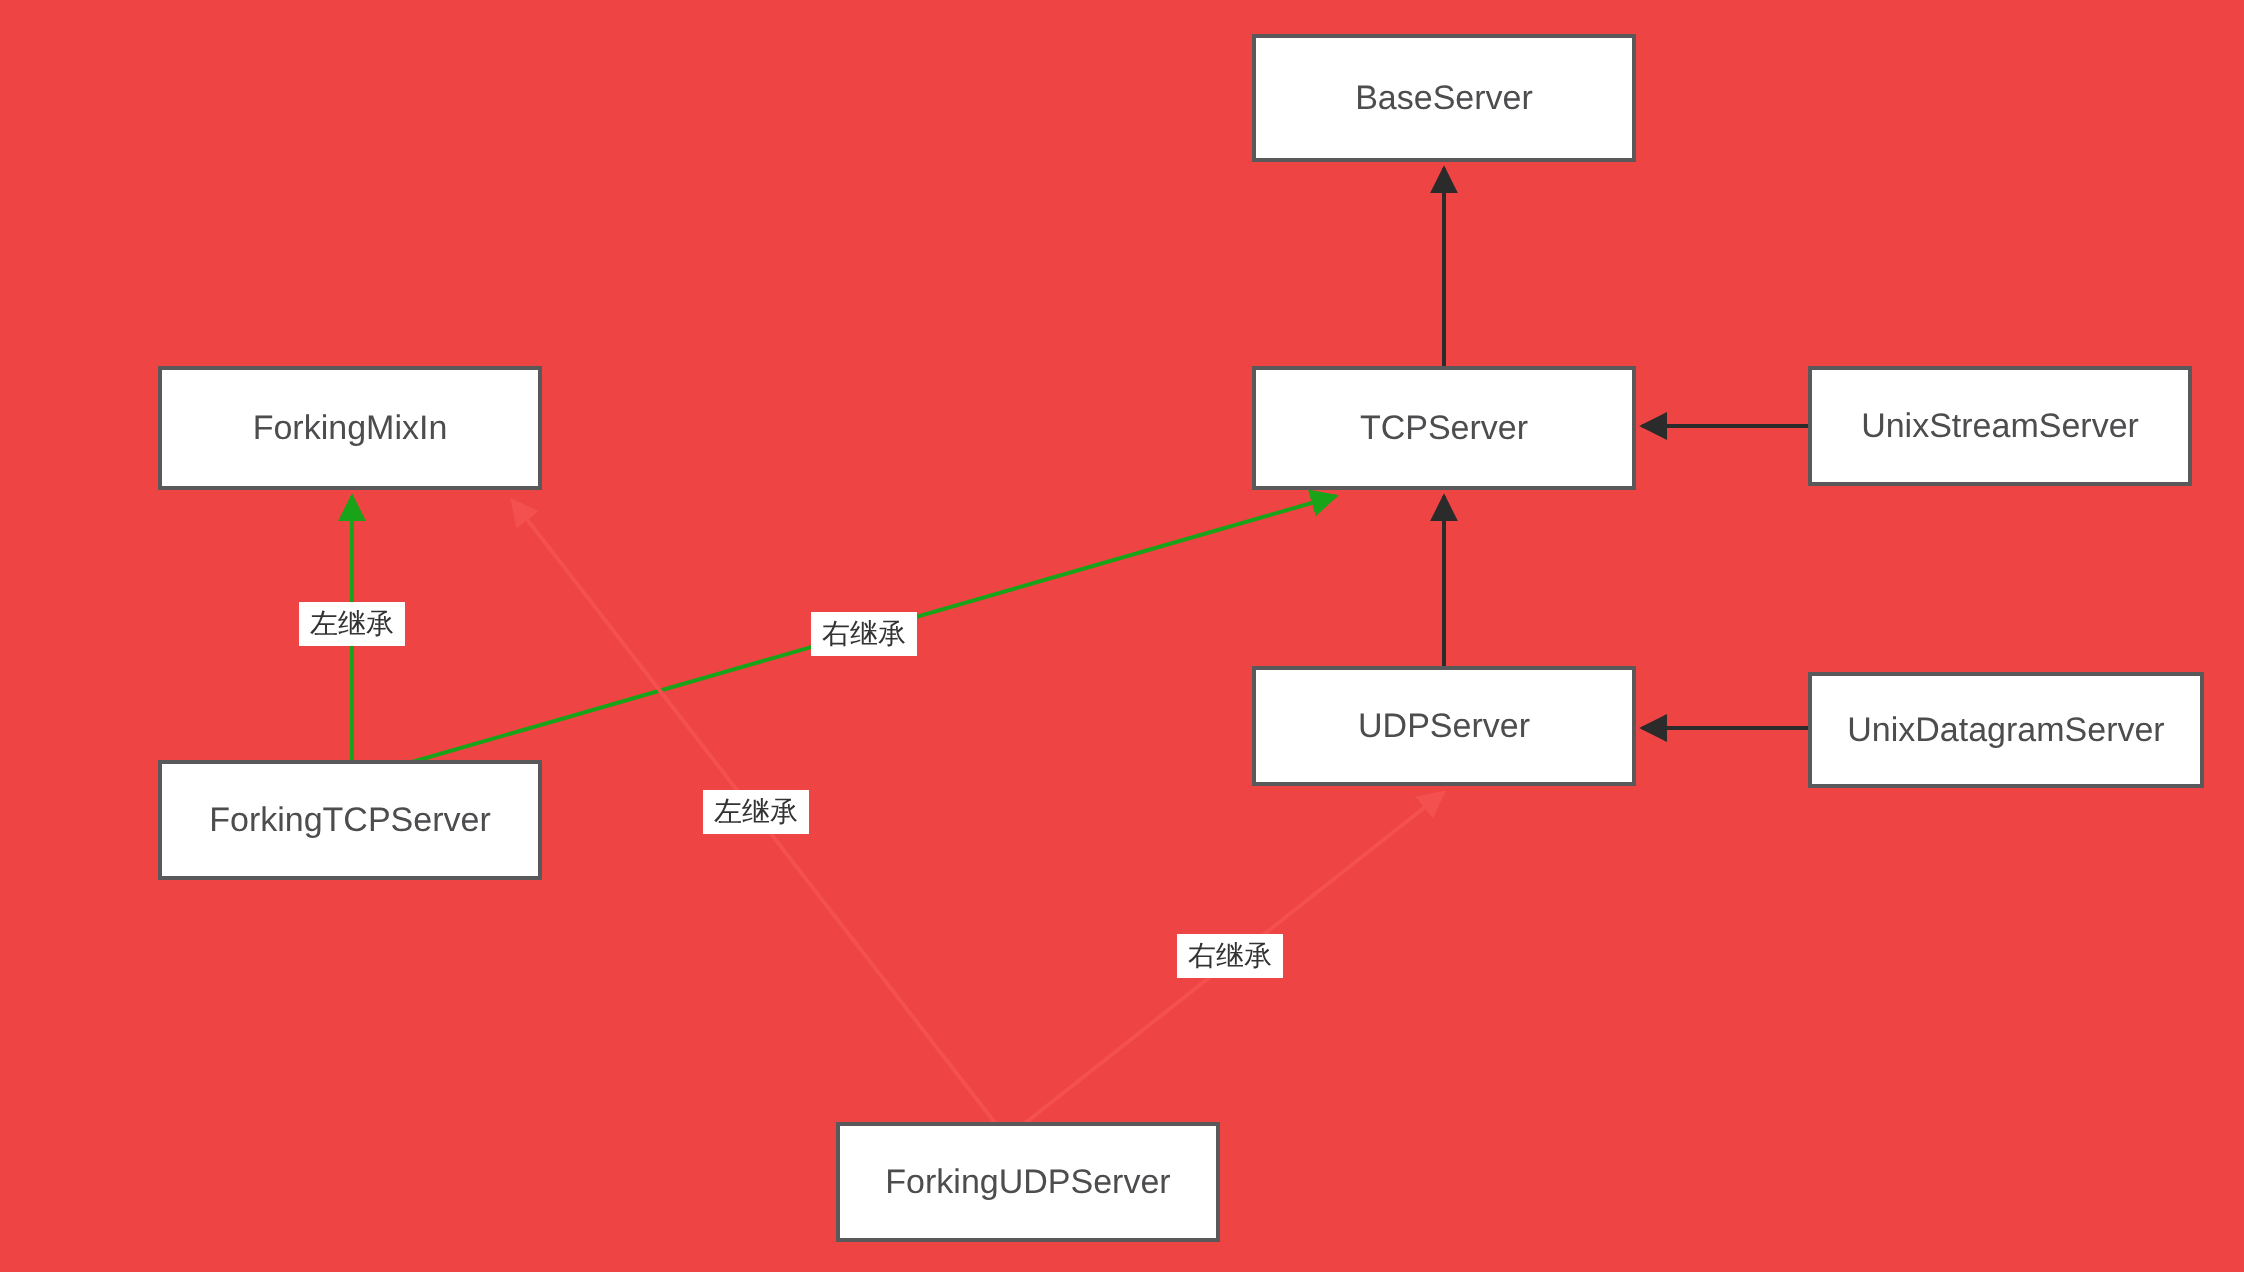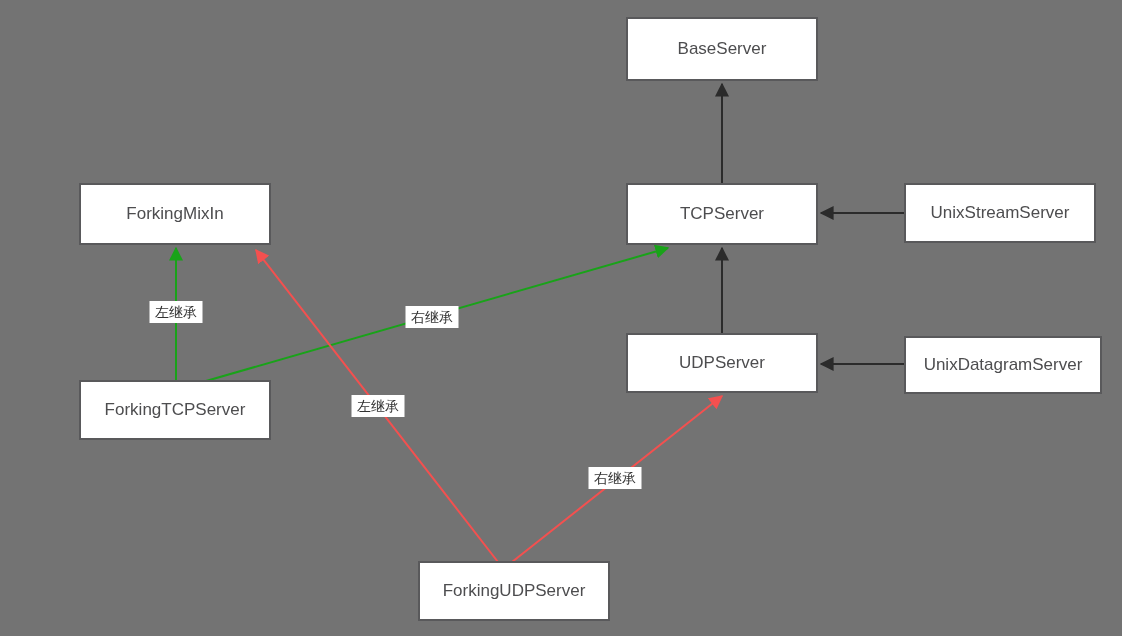--- a/index.html
+++ b/index.html
@@ -10,21 +10,21 @@
   body {
     width: 1122px;
     height: 636px;
     font-family: "Liberation Sans", "DejaVu Sans", sans-serif;
     overflow: hidden;
   }
   #diagram-root {
     position: relative;
     width: 1122px;
     height: 636px;
-    background: #737373;
+    background: #ef4444;
   }
   svg.canvas {
     position: absolute;
     top: 0;
     left: 0;
     width: 1122px;
     height: 636px;
   }
   .node-box {
     fill: #ffffff;

